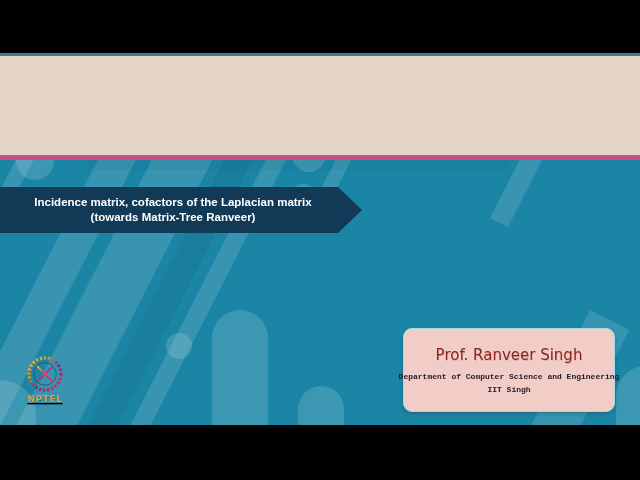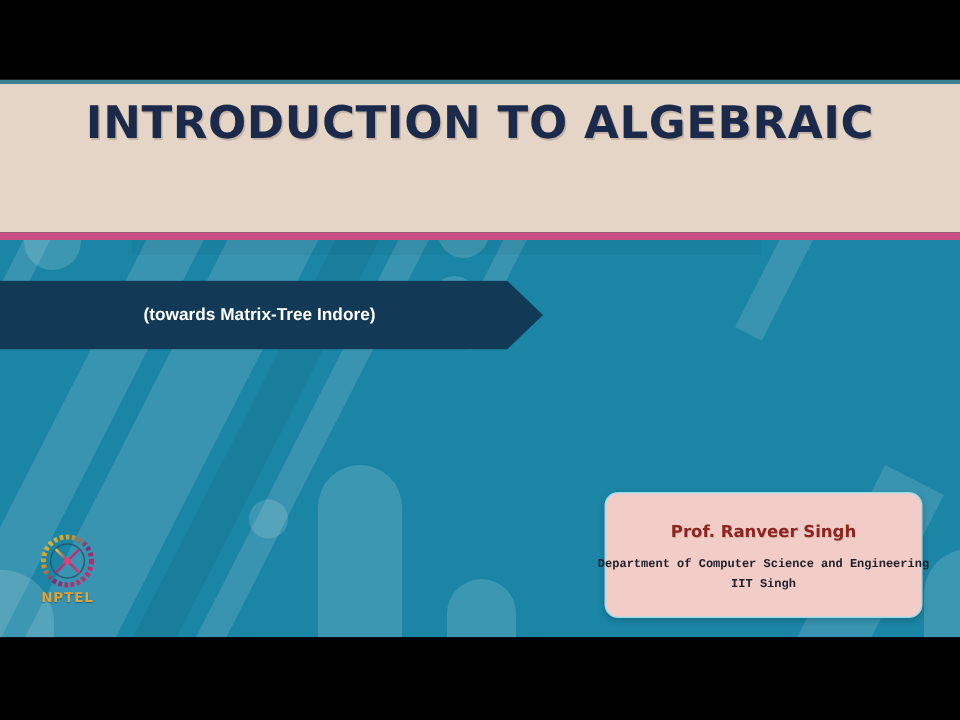--- a/index.html
+++ b/index.html
@@ -155,22 +155,22 @@
     z-index: 25;
     box-shadow: 0 2px 4px rgba(0,0,0,0.18);
     display: flex;
     flex-direction: column;
     align-items: center;
     justify-content: center;
   }
   #presenter-name {
     color: #8e2320;
     font-family: "DejaVu Sans", sans-serif;
-    font-weight: bold;
-    font-size: 11px;
+    font-weight: normal;
+    font-size: 15px;
     line-height: 20px;
     margin-bottom: 5px;
     text-shadow: 0.5px 0.5px 0 rgba(0,0,0,0.12);
   }
   #presenter-dept, #presenter-inst {
     color: #22202a;
     font-family: Liberation Mono, monospace;
     font-weight: bold;
     font-size: 8px;
     line-height: 13px;
@@ -179,20 +179,21 @@
 
   
   #nptel-logo {
     position: absolute;
     left: 20px;
     top: 300px;
     width: 50px;
     height: 56px;
     z-index: 25;
     text-align: center;
+    text-decoration: underline;
   }
   #nptel-mark { display: block; }
   #nptel-word {
     display: block;
     margin-top: -1px;
     color: #e0a43a;
     font-family: "DejaVu Sans", sans-serif;
     font-weight: bold;
     font-size: 9px;
     letter-spacing: 0.6px;
@@ -226,28 +227,28 @@
       <div class="blob" style="left:212px; top:150px; width:56px; height:140px;"></div>
       <div class="blob" style="left:-34px; top:220px; width:70px; height:110px;"></div>
       <div class="blob" style="left:298px; top:226px; width:46px; height:120px;"></div>
       <div class="blob" style="left:616px; top:206px; width:60px; height:120px;"></div>
       <div class="blob" style="left:88px; top:-30px; width:420px; height:40px; border-radius:0; background:rgba(0,0,0,0.035);"></div>
     </div>
 
     <div id="header-band">
       <div id="header-topline"></div>
       <div id="title">
-        <span class="line">INTRODUCTION TO ALGEBRAIC</span>
       </div>
     </div>
     <div id="header-underline"></div>
 
     <div id="subtitle-banner">
       <div id="subtitle-text">
-        <span class="l">(towards Matrix-Tree Indore)</span>
+        <span class="l">Incidence matrix, cofactors of the Laplacian matrix</span>
+        <span class="l">(towards Matrix-Tree Ranveer)</span>
       </div>
     </div>
 
     <div id="presenter-card">
       <div id="presenter-name">Prof. Ranveer Singh</div>
       <div id="presenter-dept">Department of Computer Science and Engineering</div>
       <div id="presenter-inst">IIT Singh</div>
     </div>
 
     <div id="nptel-logo">

